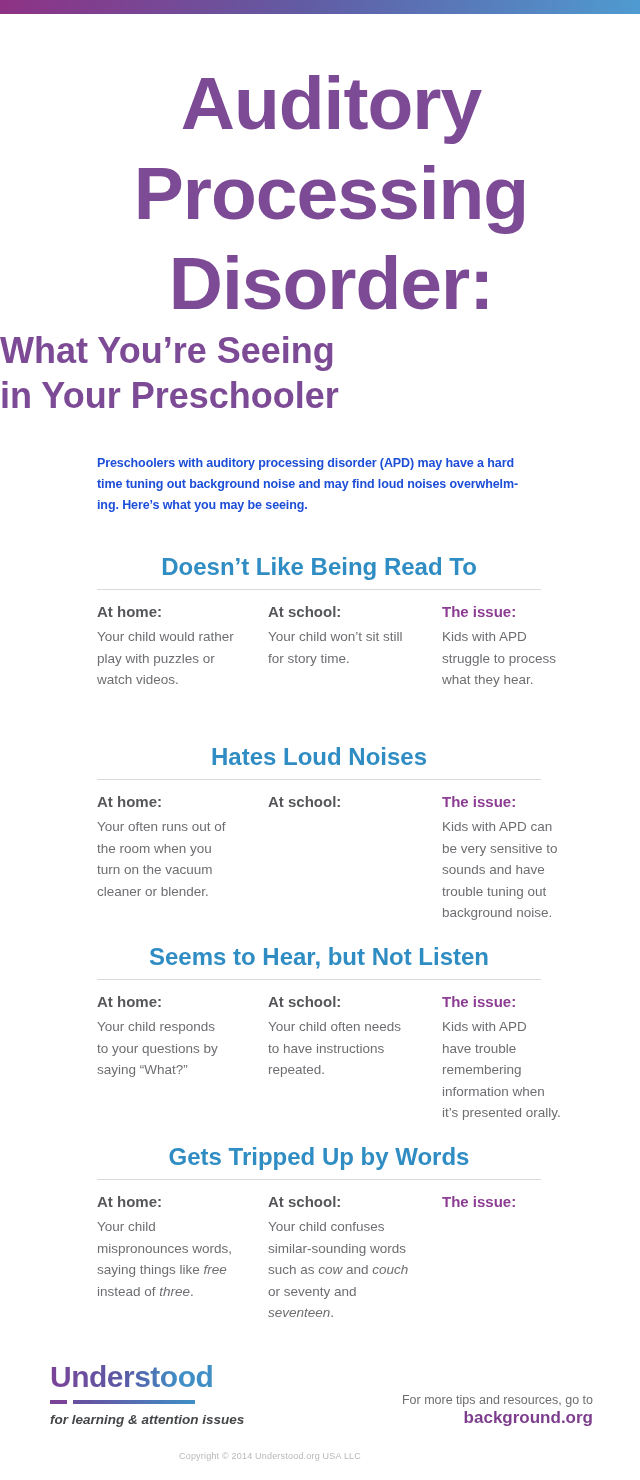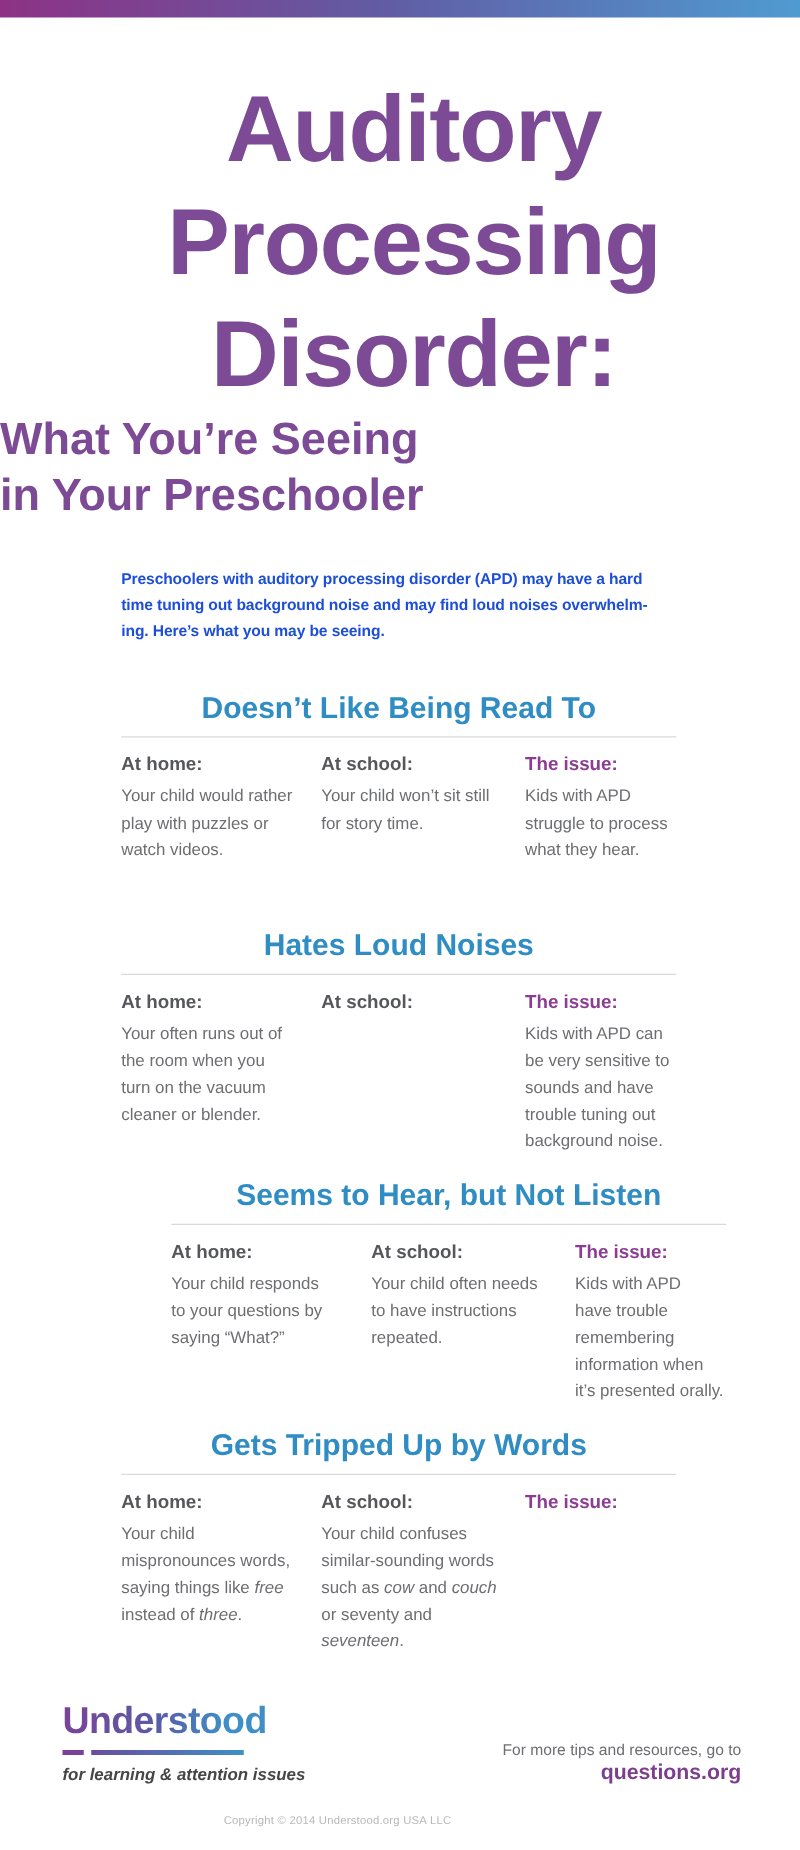--- a/index.html
+++ b/index.html
@@ -60,41 +60,42 @@
     white-space: pre;
   }
 
   .topic {
     position: absolute;
     left: 97px;
     width: 444px;
   }
   .topic-1 { top: 552px; }
   .topic-2 { top: 742px; }
-  .topic-3 { top: 942px; margin-left: 40px; }
+  .topic-3 { top: 942px; }
   .topic-4 { top: 1142px; }
 
   .topic-title {
     text-align: center;
     color: #2f8dc3;
     font-size: 24px;
     line-height: 30px;
     font-weight: bold;
   }
 
   .topic-rule {
     border: none;
     border-top: 1px solid #d9dadb;
     margin-top: 7px;
   }
 
   .cols {
     display: grid;
     grid-template-columns: 160px 163px 121px;
     margin-top: 12px;
+    gap: 11px;
   }
 
   .col h4 {
     font-size: 15px;
     line-height: 20px;
     font-weight: bold;
     color: #56575b;
     margin-bottom: 4px;
   }
   .col.issue h4 { color: #8c3c92; }
@@ -295,18 +296,18 @@
     <span class="logo-word">Understood</span>
     <div class="logo-underline">
       <span class="dash"></span>
       <span class="bar"></span>
     </div>
     <div class="logo-tagline">for learning &amp; attention issues</div>
   </div>
 
   <div class="footer-cta">
     <div class="cta-line1">For more tips and resources, go to</div>
-    <div class="cta-line2">questions.org</div>
+    <div class="cta-line2">background.org</div>
   </div>
 
   <div class="copyright">Copyright © 2014 Understood.org USA LLC</div>
 
 </div>
 
 </body></html>

